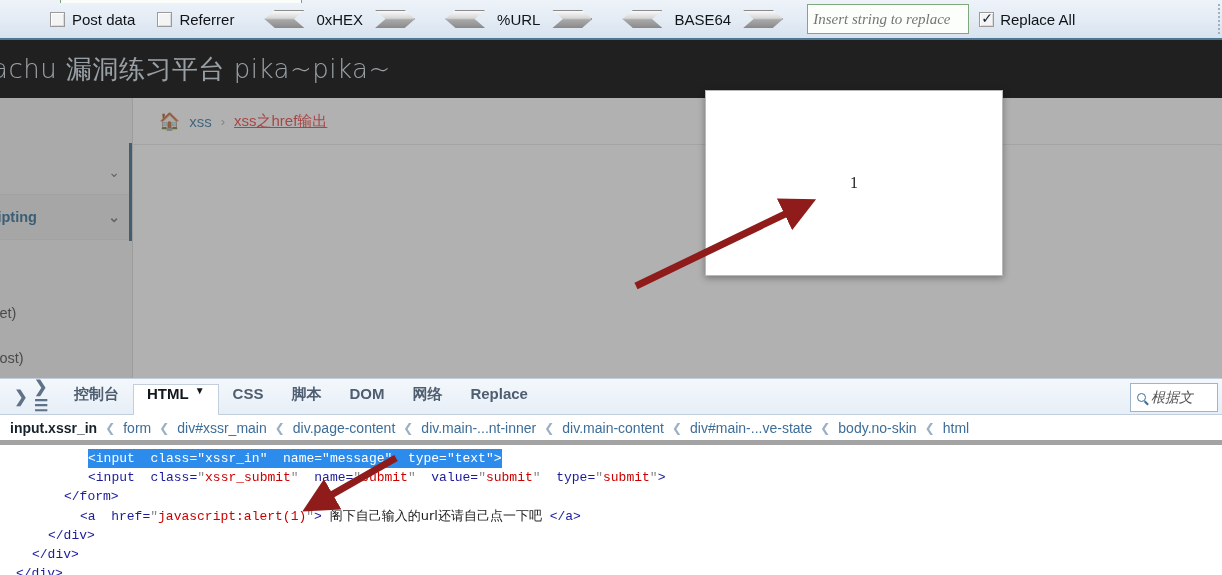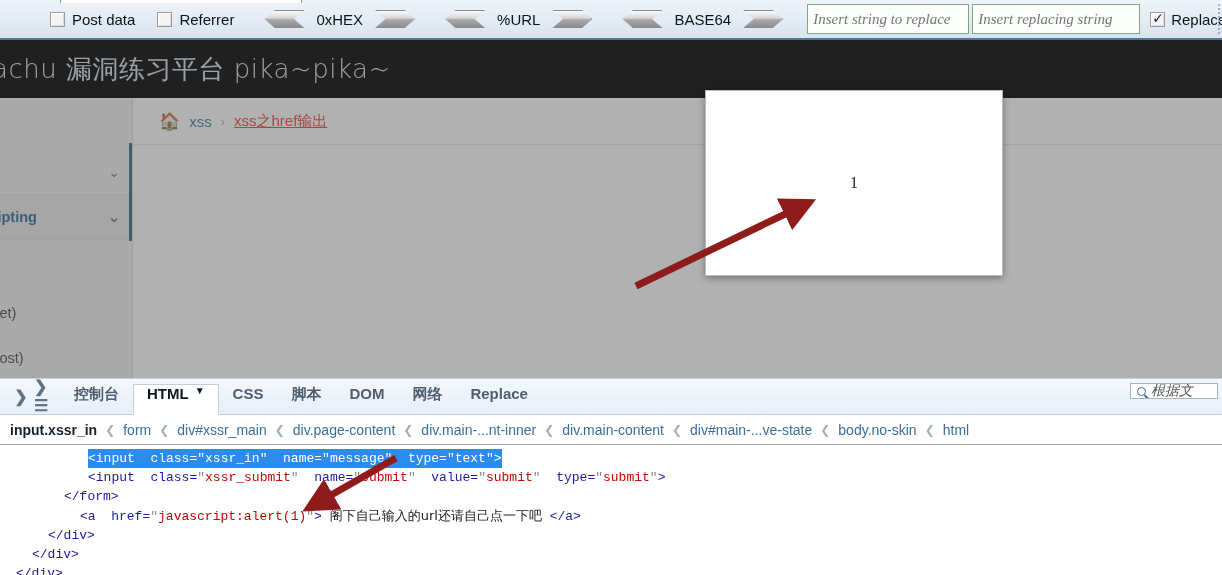--- a/index.html
+++ b/index.html
@@ -173,41 +173,41 @@
     font-size: 15px; color: #4e5e70; cursor: pointer; font-weight: 700;
     border: 1px solid transparent; border-bottom: none;
   }
   .dev-tab.active {
     background: #fff; border-color: #c3cfdd; color: #12171d;
     margin-bottom: -1px; height: 31px;
   }
   .dev-tab .caret { font-size: 10px; margin-left: 6px; }
   .dev-search {
     position: absolute; right: 4px; top: 4px;
-    width: 88px; height: 16px; background: #fff;
+    width: 88px; height: 29px; background: #fff;
     border: 1px solid #9fb4c8; display: flex; align-items: center; gap: 5px;
     padding-left: 6px; overflow: hidden;
   }
   .mag {
     width: 9px; height: 9px; border: 1.6px solid #3f6d95; border-radius: 50%;
     position: relative; flex: 0 0 auto;
   }
   .mag::after {
     content: ""; position: absolute; right: -4px; bottom: -3px;
     width: 5px; height: 1.6px; background: #3f6d95; transform: rotate(45deg);
   }
   .dev-search span {
     font-family: "Liberation Serif", serif; font-style: italic;
     font-size: 14px; color: #555; white-space: nowrap;
   }
 
   .dev-crumb {
     height: 30px; display: flex; align-items: center; gap: 8px;
     padding-left: 10px; font-size: 14px; background: #fff;
-    border-bottom: 1px solid #a3a3a3; overflow: hidden; white-space: nowrap;
+    border-bottom: 5px solid #a3a3a3; overflow: hidden; white-space: nowrap;
   }
   .dev-crumb .cb { color: #3d6e99; cursor: pointer; }
   .dev-crumb .cb.first { color: #16212c; font-weight: bold; }
   .dev-crumb .cbsep { color: #9bb0c4; font-size: 12px; }
 
   .dev-code {
     padding-top: 4px; font-family: "Liberation Mono", monospace;
     font-size: 13px; line-height: 19px; white-space: pre; color: #1b1b9c;
     height: 130px; overflow: hidden;
   }
@@ -246,21 +246,20 @@
       <span class="chev right"></span>
     </div>
 
     <div class="enc-group">
       <span class="chev left"></span>
       <span class="tb-label">BASE64</span>
       <span class="chev right"></span>
     </div>
 
     <input id="replace-src" class="tb-input" type="text" placeholder="Insert string to replace" style="">
-    <input id="replace-dst" class="tb-input" type="text" placeholder="Insert replacing string" style="">
 
     <label class="tb-check replall">
       <span class="cbox checked"></span>
       <span class="tb-label">Replace All</span>
     </label>
 
     <span class="tb-dots"></span>
   </div>
 
   <div class="page">

